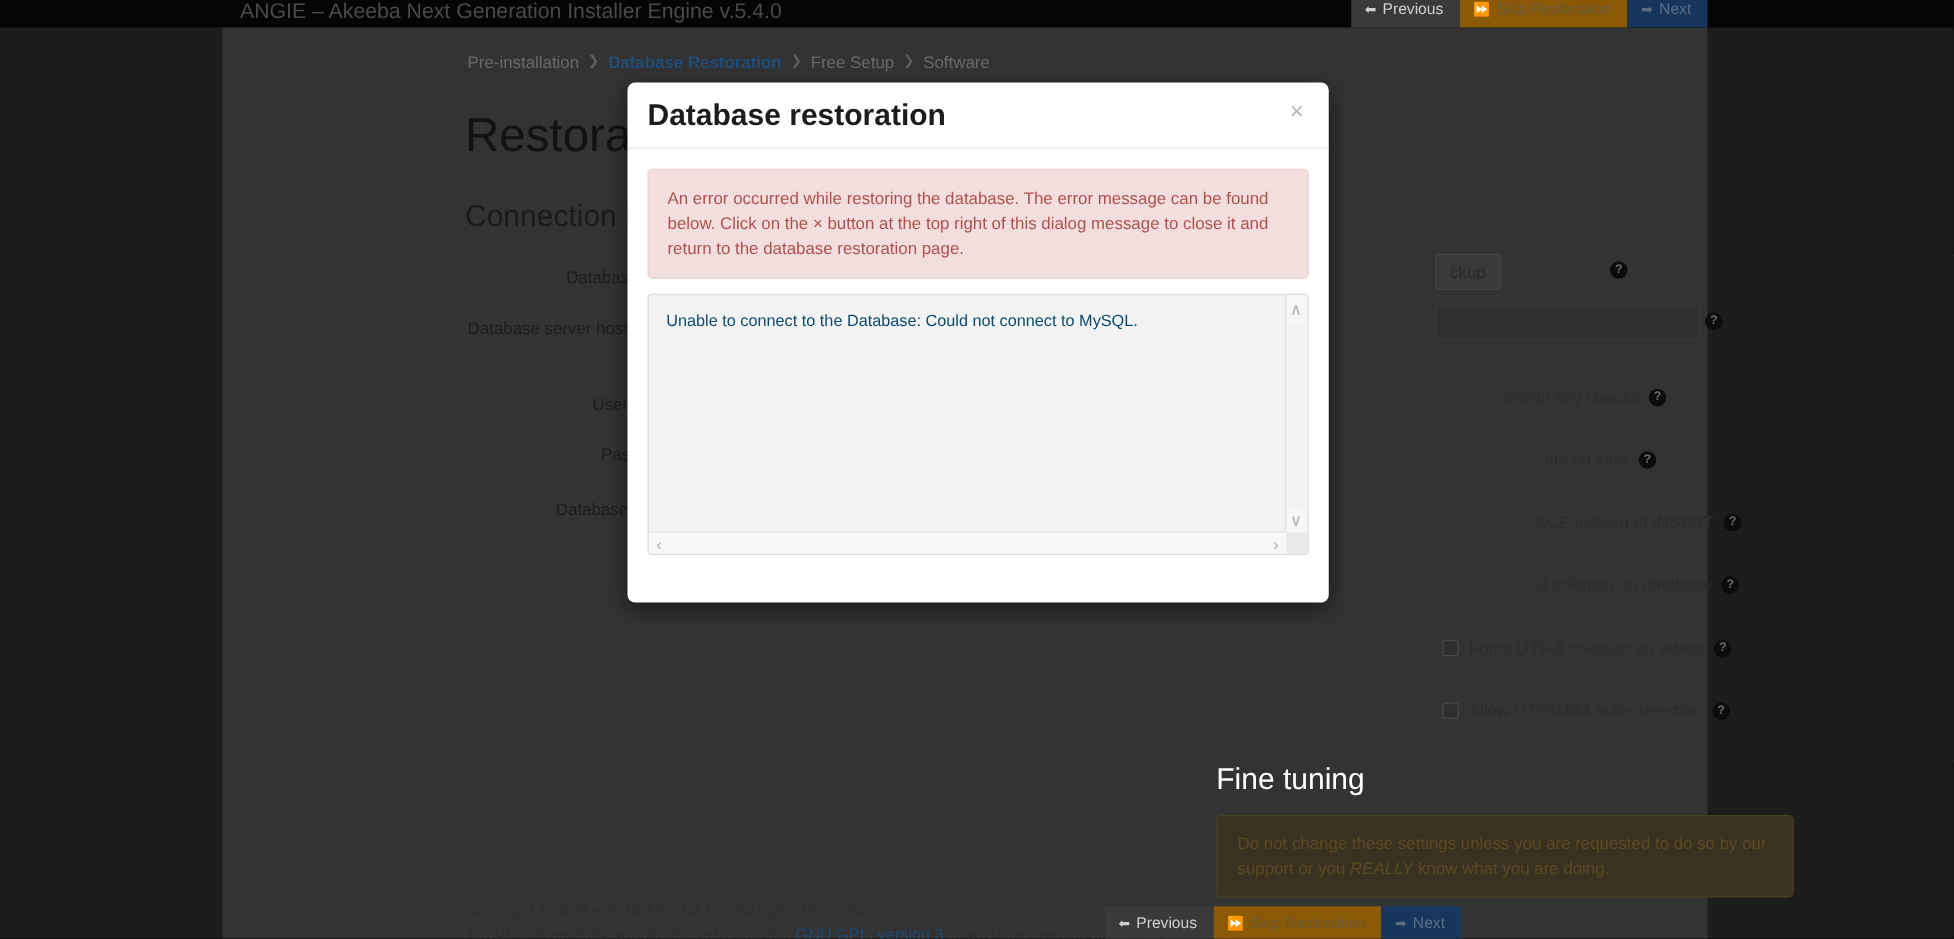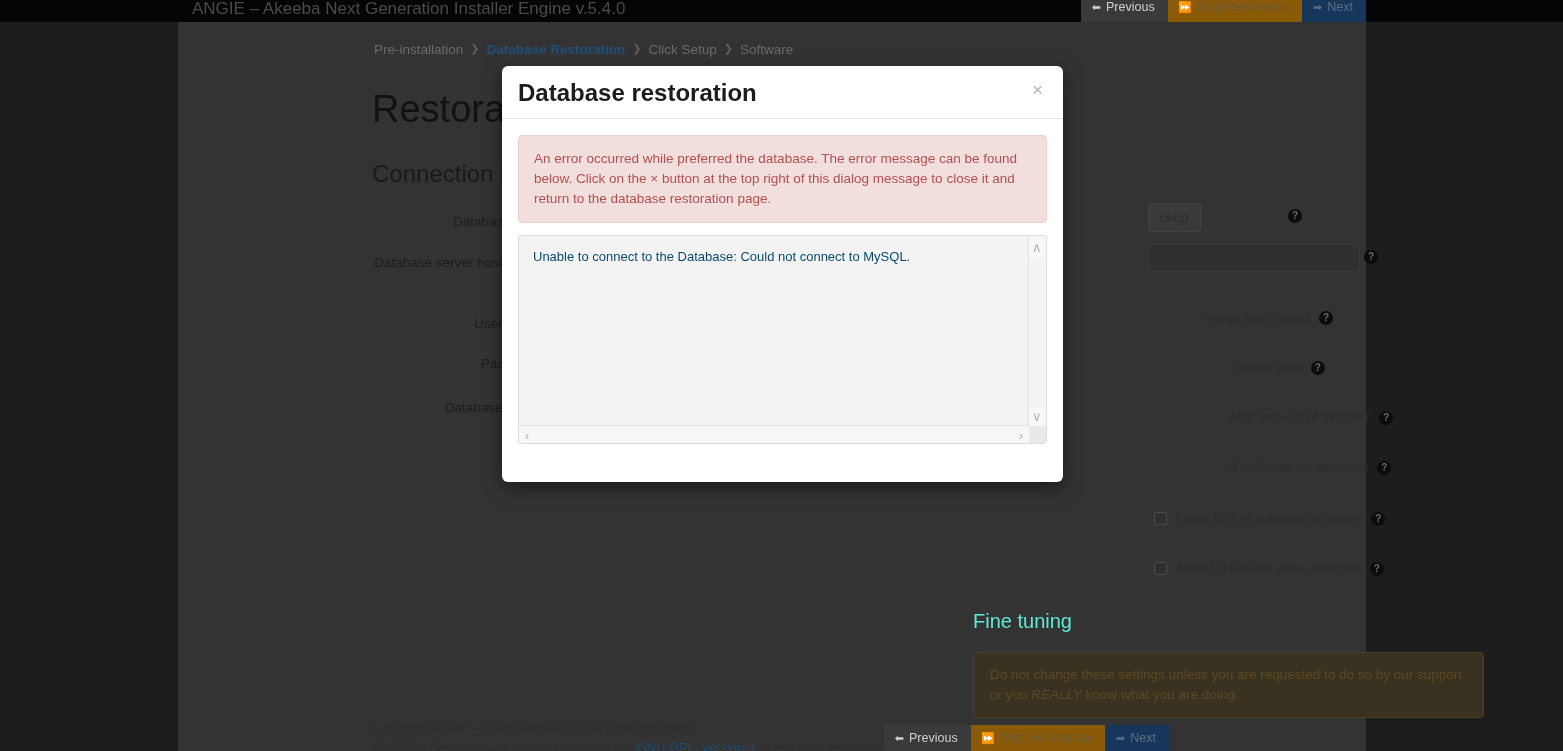--- a/index.html
+++ b/index.html
@@ -101,22 +101,22 @@
     font-size: 24px;
     color: #1a1a1a;
     font-weight: normal;
     margin: 0;
     white-space: nowrap;
   }
   .section-title-2 {
     position: absolute;
     left: 795px;
     top: 610px;
-    font-size: 20px;
-    color: #5eead4;
+    font-size: 24px;
+    color: #ffffff;
     font-weight: normal;
     margin: 0;
     white-space: nowrap;
   }
 
   
   .form-row {
     position: absolute;
     display: flex;
     align-items: flex-start;
@@ -199,21 +199,21 @@
     border: 1px solid #4a4a4a;
     background: #2f2f2f;
     border-radius: 2px;
     box-sizing: border-box;
   }
 
   .warn-box {
     position: absolute;
     left: 795px;
     top: 652px;
-    width: 511px;
+    width: 462px;
     box-sizing: border-box;
     background: #3a3220;
     border: 1px solid #4a4026;
     border-radius: 4px;
     padding: 12px 16px;
     font-size: 13.5px;
     line-height: 20px;
     color: #5b4a23;
   }
   .warn-box i { font-style: italic; }
@@ -428,21 +428,21 @@
         <button class="btn btn-default"><span class="gly">⬅</span><span>Previous</span></button>
         <button class="btn btn-warning"><span class="gly">⏩</span><span>Skip Restoration</span></button>
         <button class="btn btn-primary"><span class="gly">➡</span><span>Next</span></button>
       </div>
 
       <div class="breadcrumb">
         <span class="crumb">Pre-installation</span>
         <span class="sep">❯</span>
         <span class="crumb active">Database Restoration</span>
         <span class="sep">❯</span>
-        <span class="crumb">Click Setup</span>
+        <span class="crumb">Free Setup</span>
         <span class="sep">❯</span>
         <span class="crumb">Software</span>
       </div>
     </div>
 
     <div class="topbar">
       <div class="topbar-title">ANGIE – Akeeba Next Generation Installer Engine v.5.4.0</div>
       <div class="topbar-buttons">
         <button class="btn btn-default"><span class="gly">⬅</span><span>Previous</span></button>
         <button class="btn btn-warning"><span class="gly">⏩</span><span>Skip Restoration</span></button>
@@ -450,21 +450,21 @@
       </div>
     </div>
   </div>
 
   <div class="modal">
     <div class="modal-header">
       <h3 class="modal-title">Database restoration</h3>
       <button class="modal-close">×</button>
     </div>
     <div class="modal-body">
-      <div class="alert-danger">An error occurred while preferred the database. The error message can be found below. Click on the × button at the top right of this dialog message to close it and return to the database restoration page.</div>
+      <div class="alert-danger">An error occurred while restoring the database. The error message can be found below. Click on the × button at the top right of this dialog message to close it and return to the database restoration page.</div>
 
       <div class="error-console">
         <div class="error-text">Unable to connect to the Database: Could not connect to MySQL.</div>
 
         <div class="sb-v">
           <span class="sb-arrow sb-up">∧</span>
           <div class="sb-thumb-v"></div>
           <span class="sb-arrow sb-down">∨</span>
         </div>
 

